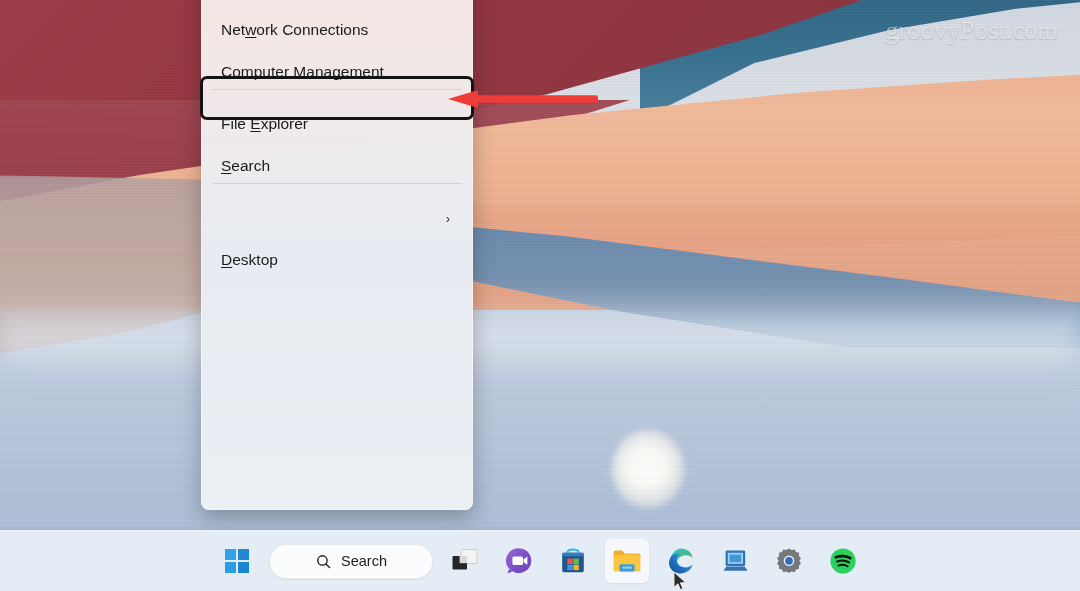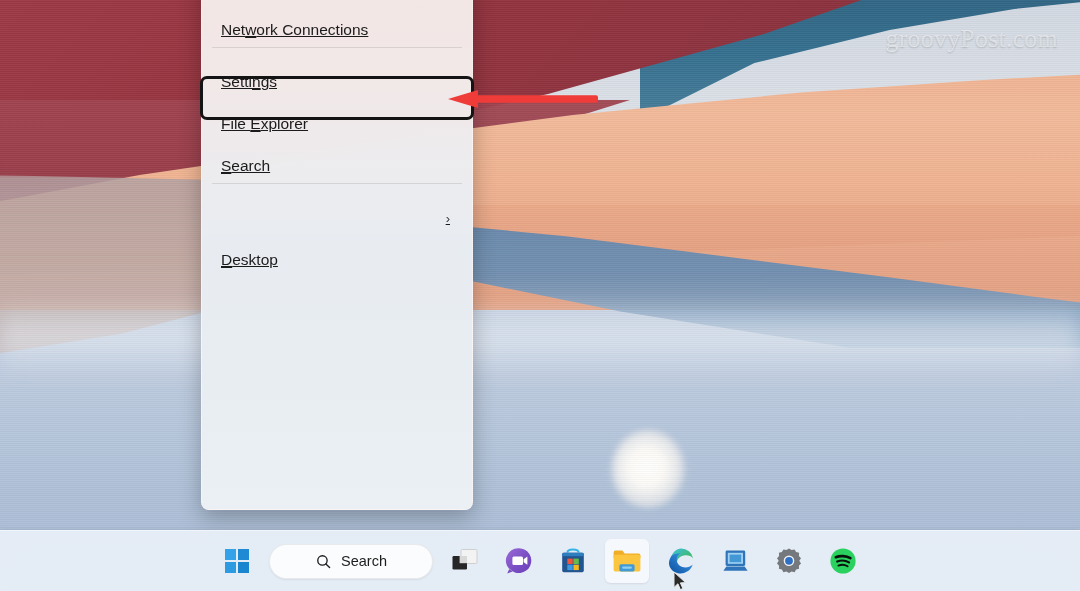--- a/index.html
+++ b/index.html
@@ -119,21 +119,21 @@
     position: absolute; inset: 0;
     background: repeating-linear-gradient(to bottom,
       rgba(255,255,255,.035) 0px, rgba(255,255,255,.035) 1px,
       rgba(0,0,0,.03) 1px, rgba(0,0,0,.03) 2px);
     pointer-events: none;
   }
 
   
   #watermark {
     position: absolute;
-    right: 22px; top: 24px;
+    right: 22px; top: 16px;
     font-family: "Liberation Serif", serif;
     font-size: 26px;
     color: rgba(255,255,255,.48);
     text-shadow: 0 1px 2px rgba(0,0,0,.18);
     letter-spacing: .2px;
     white-space: nowrap;
   }
 
   
   #winx-menu {
@@ -164,21 +164,20 @@
   }
   .menu-item {
     position: relative;
     height: 42px;
     display: flex;
     align-items: center;
     padding: 16px 16px 0 19px;
     font-size: 15.5px;
     color: #1b1b1b;
     cursor: default;
-    text-decoration: underline;
   }
   .menu-item .lbl { white-space: nowrap; }
   .menu-item .lbl u { text-decoration: underline; text-underline-offset: 1.5px; }
   .menu-item .chev {
     margin-left: auto;
     font-size: 13px;
     color: #3a3a3a;
     padding-right: 6px;
   }
   .menu-sep {
@@ -284,24 +283,24 @@
   </div>
 
   <div id="watermark">groovyPost.com</div>
 
   <div id="winx-menu">
     <div class="menu-bg-tint"></div>
     <div class="menu-inner" id="menu-list">
         <div class="menu-item">
           <span class="lbl">Net<u>w</u>ork Connections</span>
         </div>
+        <div class="menu-item">
+          <span class="lbl">Computer Mana<u>g</u>ement</span>
+        </div>
         <div class="menu-sep"></div>
-        <div class="menu-item">
-          <span class="lbl">Setti<u>n</u>gs</span>
-        </div>
         <div class="menu-item">
           <span class="lbl">File <u>E</u>xplorer</span>
         </div>
         <div class="menu-item">
           <span class="lbl"><u>S</u>earch</span>
         </div>
         <div class="menu-sep"></div>
         <div class="menu-item">
           <span class="chev">›</span>
         </div>

